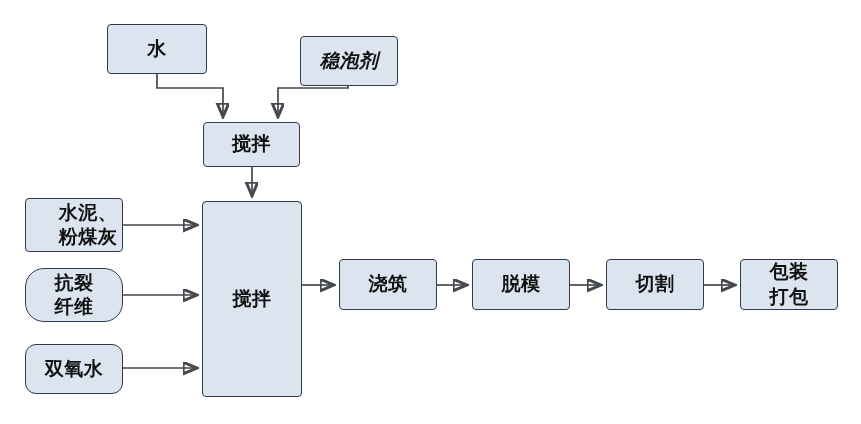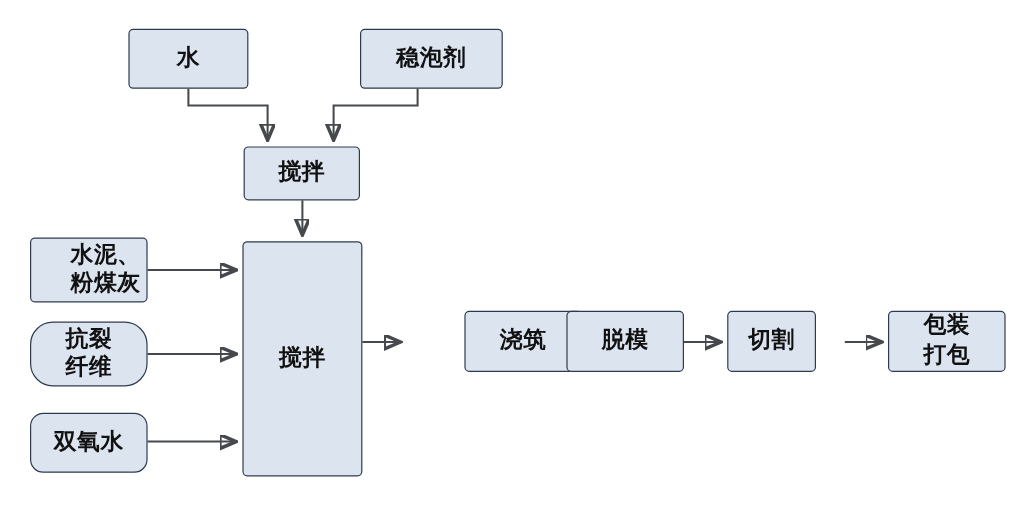--- a/index.html
+++ b/index.html
@@ -68,27 +68,27 @@
         <path d="M 123 295 L 196 295" marker-end="url(#arrowhead)"></path>
         <path d="M 123 368 L 196 368" marker-end="url(#arrowhead)"></path>
         <path d="M 302 285 L 333 285" marker-end="url(#arrowhead)"></path>
         <path d="M 437 285 L 466 285" marker-end="url(#arrowhead)"></path>
         <path d="M 570 285 L 600 285" marker-end="url(#arrowhead)"></path>
         <path d="M 704 285 L 734 285" marker-end="url(#arrowhead)"></path>
       </g>
   </svg>
   <div id="node-layer">
       <div class="node" style="left: 107px; top: 24px; width: 100px; height: 50px;"><span>水</span></div>
-      <div class="node" style="left: 300px; top: 24px; width: 119px; height: 50px;"><span>稳泡剂</span></div>
+      <div class="node" style="left: 300px; top: 36px; width: 98px; height: 50px; font-style: italic;"><span>稳泡剂</span></div>
       <div class="node" style="left: 203px; top: 122px; width: 97px; height: 45px;"><span>搅拌</span></div>
       <div class="node" style="left: 25px; top: 198px; width: 98px; height: 54px; padding-left: 28px;"><span>水泥、
 粉煤灰</span></div>
       <div class="node" style="left: 25px; top: 268px; width: 98px; height: 54px; border-radius: 19px;"><span>抗裂
 纤维</span></div>
       <div class="node" style="left: 25px; top: 344px; width: 98px; height: 50px; border-radius: 11px;"><span>双氧水</span></div>
       <div class="node" style="left: 202px; top: 201px; width: 100px; height: 196px;"><span>搅拌</span></div>
-      <div class="node" style="left: 339px; top: 259px; width: 98px; height: 51px; margin-left: 48px;"><span>浇筑</span></div>
+      <div class="node" style="left: 339px; top: 259px; width: 98px; height: 51px;"><span>浇筑</span></div>
       <div class="node" style="left: 472px; top: 259px; width: 98px; height: 51px;"><span>脱模</span></div>
-      <div class="node" style="left: 606px; top: 259px; width: 74px; height: 51px; justify-content: center;"><span>切割</span></div>
+      <div class="node" style="left: 606px; top: 259px; width: 98px; height: 51px; justify-content: center;"><span>切割</span></div>
       <div class="node" style="left: 740px; top: 259px; width: 98px; height: 51px;"><span>包装
 打包</span></div>
     </div>
 </div>
 
 </body></html>

